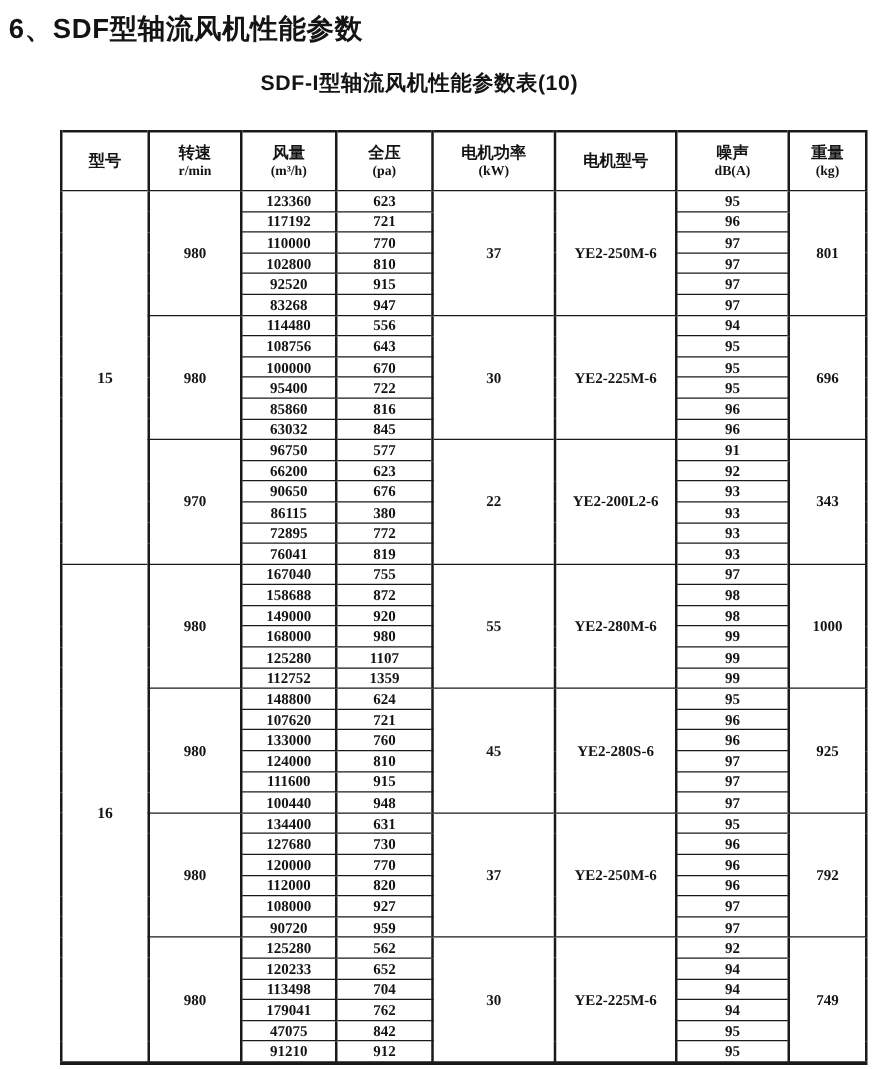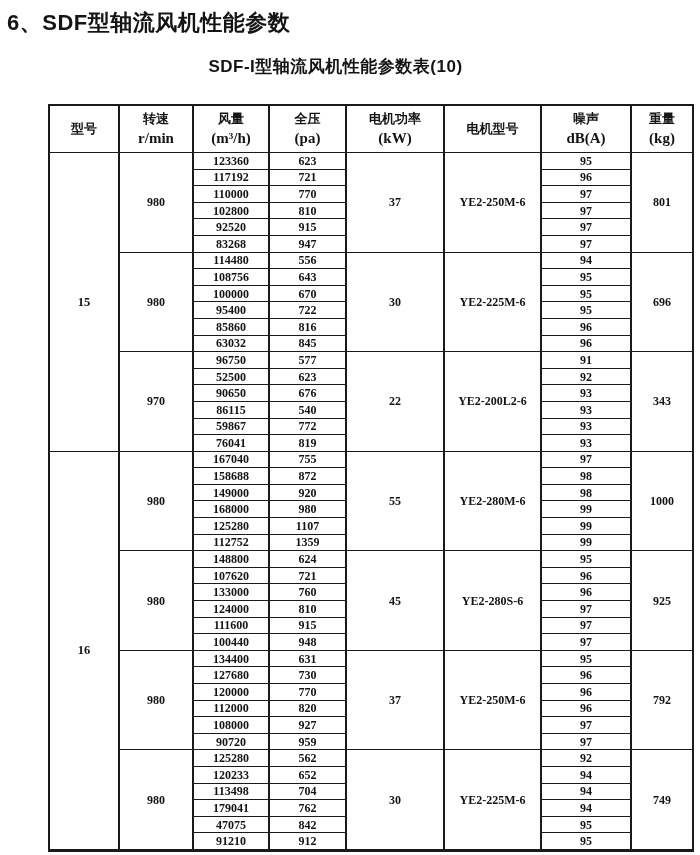--- a/index.html
+++ b/index.html
@@ -48,21 +48,21 @@
     font-weight: bold;
     overflow: hidden;
     white-space: nowrap;
   }
   .perf th {
     height: 46px;
     font-size: 13px;
     line-height: 1.35;
     font-weight: bold;
   }
-  .perf th .h2 { font-size: 15px; font-weight: bold; }
+  .perf th .h2 { font-size: 11px; font-weight: bold; }
   .perf td {
     height: 15.6px;
     font-size: 12px;
     line-height: 1;
   }
   .perf td.model-cell { font-size: 12.5px; }
 </style>
 </head>
 <body>
 
@@ -188,36 +188,36 @@
         <tr>
           <td rowspan="6">970</td>
           <td>96750</td>
           <td>577</td>
           <td rowspan="6">22</td>
           <td rowspan="6">YE2-200L2-6</td>
           <td>91</td>
           <td rowspan="6">343</td>
         </tr>
         <tr>
-          <td>52500</td>
+          <td>66200</td>
           <td>623</td>
           <td>92</td>
         </tr>
         <tr>
           <td>90650</td>
           <td>676</td>
           <td>93</td>
         </tr>
         <tr>
           <td>86115</td>
-          <td>540</td>
+          <td>380</td>
           <td>93</td>
         </tr>
         <tr>
-          <td>59867</td>
+          <td>72895</td>
           <td>772</td>
           <td>93</td>
         </tr>
         <tr>
           <td>76041</td>
           <td>819</td>
           <td>93</td>
         </tr>
         <tr>
           <td class="model-cell" rowspan="24">16</td>

